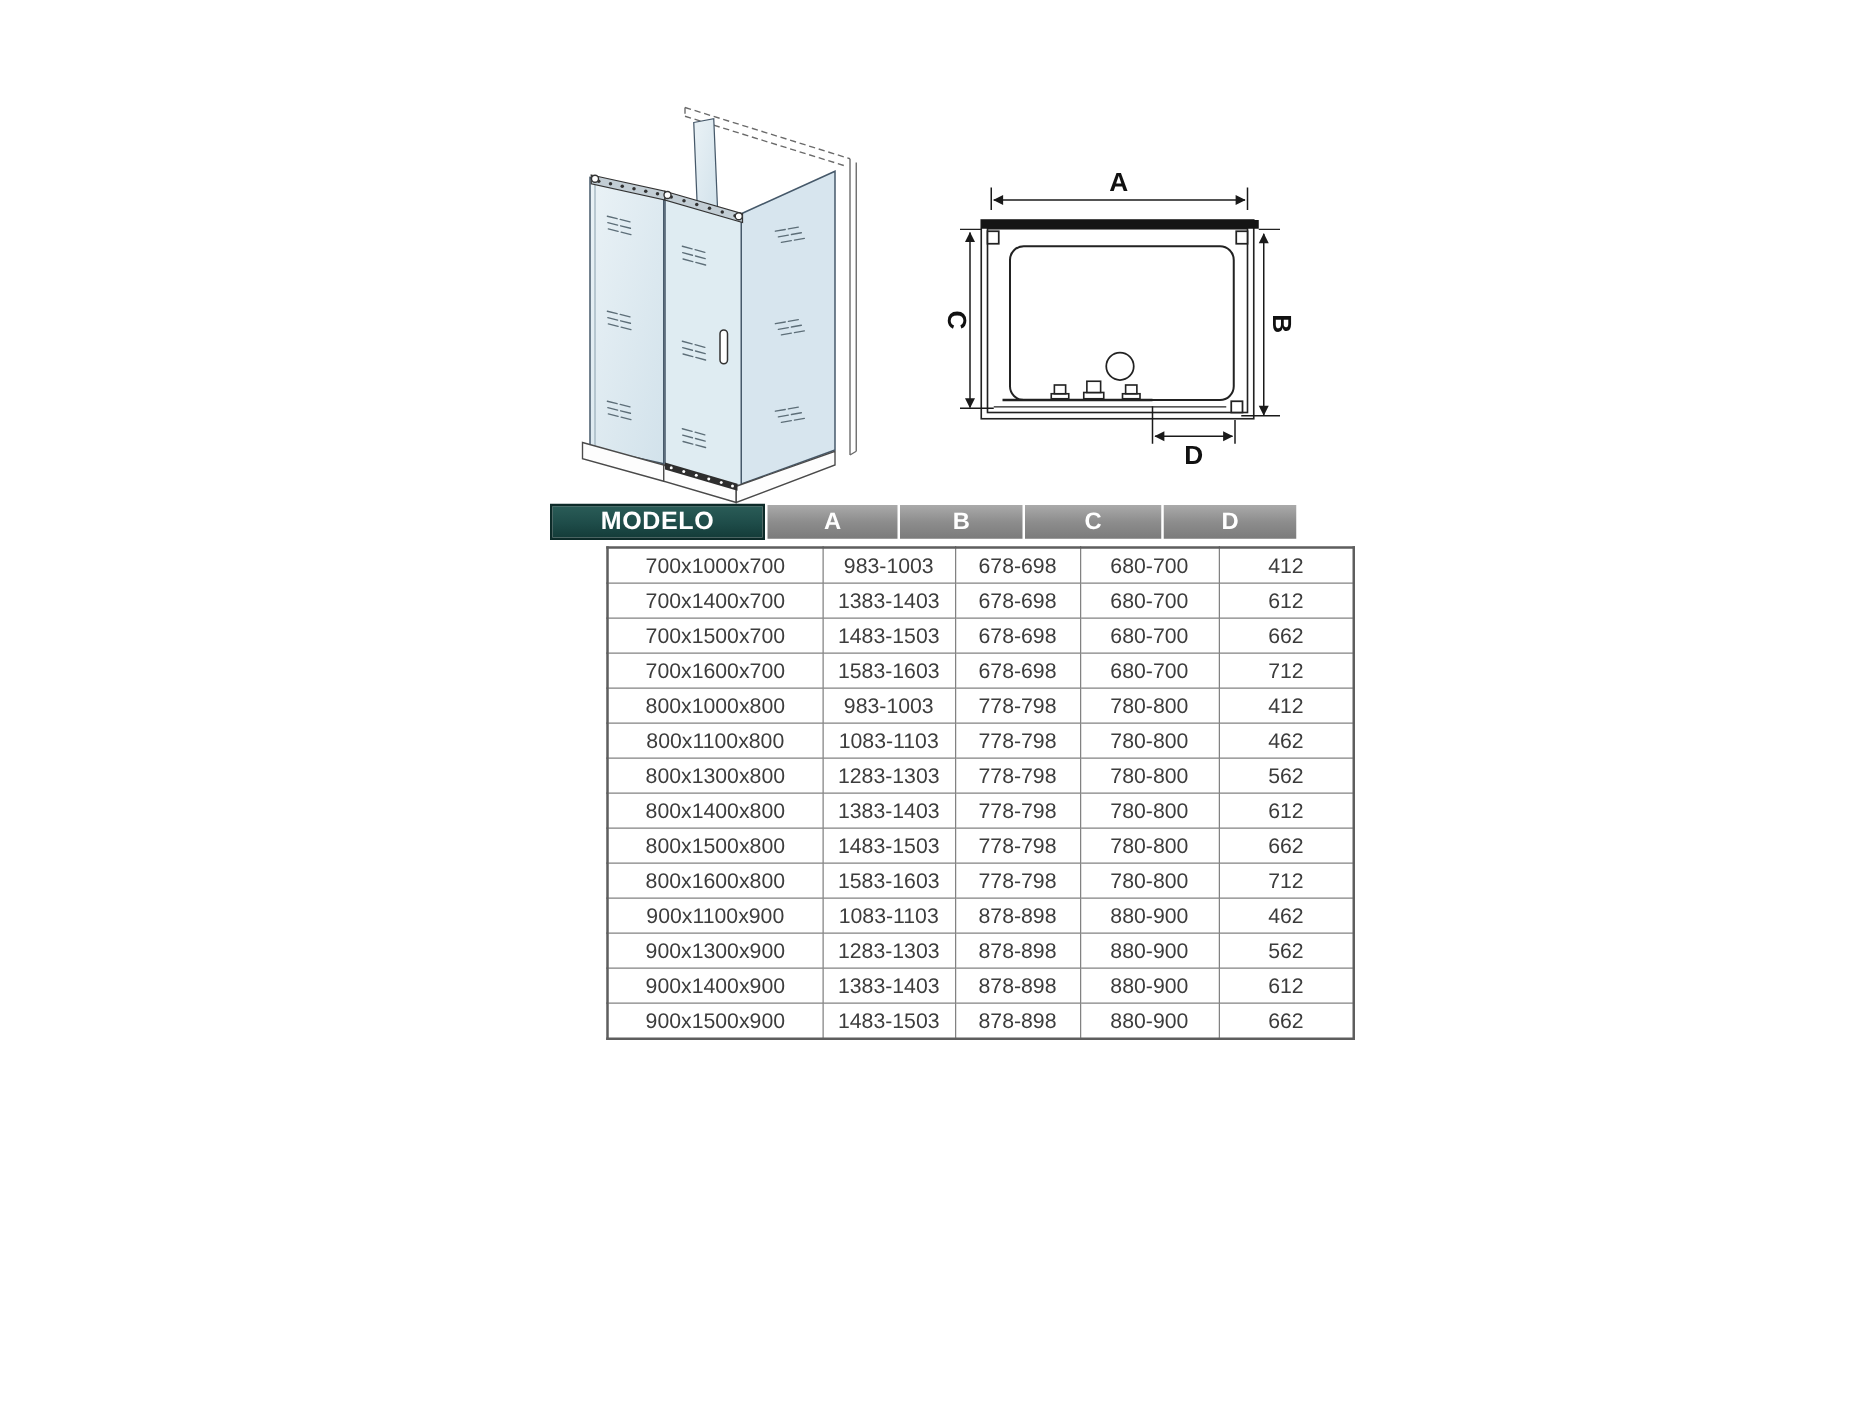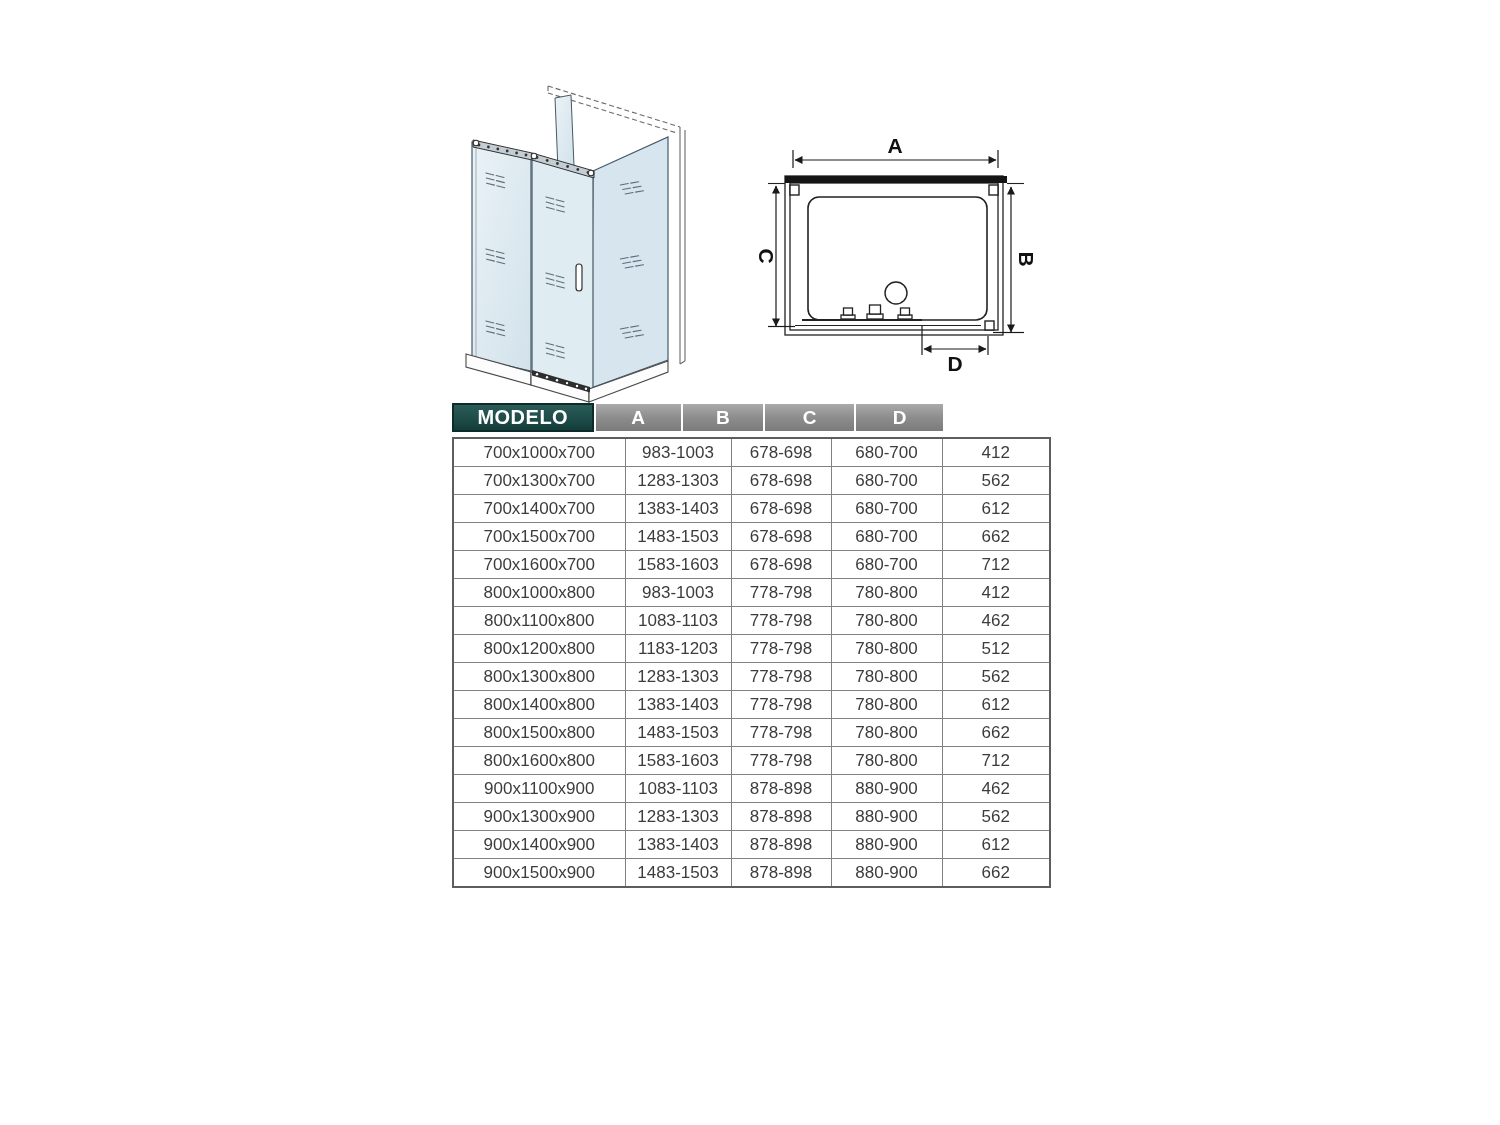--- a/index.html
+++ b/index.html
@@ -3,39 +3,40 @@
 <meta charset="utf-8">
 <style>
   html,body{margin:0;padding:0;background:#ffffff;}
   .page{
     position:relative;width:1500px;height:1125px;background:#ffffff;overflow:hidden;
     font-family:"Liberation Sans",sans-serif;
   }
   .iso-svg{position:absolute;left:430px;top:56px;width:322px;height:350px;}
   .plan-svg{position:absolute;left:745px;top:126px;width:322px;height:274px;}
 
-  .table-wrap{position:absolute;left:452px;top:403px;width:491px;}
+  .table-wrap{position:absolute;left:440px;top:403px;width:597px;}
   .header-row{display:flex;height:29px;}
   .h-modelo{
     box-sizing:border-box;width:172px;height:29px;
     background:linear-gradient(180deg,#2a5c57 0%,#1e4c49 55%,#143c39 100%);
     border:2px solid #0d2b29;color:#ffffff;font-size:20px;font-weight:bold;
     display:flex;align-items:center;justify-content:center;letter-spacing:.5px;
   }
   .h-dim{
     box-sizing:border-box;height:27px;margin-top:1px;margin-left:2px;
     background:linear-gradient(180deg,#aaaaaa 0%,#8d8d8d 50%,#7b7b7b 100%);
     color:#ffffff;font-size:19px;font-weight:bold;
     display:flex;align-items:center;justify-content:center;
   }
   .h-a{width:104px}.h-b{width:98px}.h-c{width:109px}.h-d{width:106px}
 
   table.spec{
     margin-top:5px;border-collapse:collapse;table-layout:fixed;width:597px;
     border:2px solid #5e5e5e;
+    margin-left:45px;
   }
   table.spec td{
     border:1px solid #828282;height:27px;line-height:27px;padding:0;
     text-align:center;font-size:17px;color:#3c3c3c;white-space:nowrap;
     font-family:"Liberation Sans",sans-serif;
   }
   .dim-label{font-size:21px;font-weight:bold;fill:#111111;font-family:"Liberation Sans",sans-serif;}
 </style>
 </head>
 <body>
@@ -216,27 +217,20 @@
       </colgroup>
       <tbody>
           <tr>
             <td>700x1000x700</td>
             <td>983-1003</td>
             <td>678-698</td>
             <td>680-700</td>
             <td>412</td>
           </tr>
           <tr>
-            <td>700x1300x700</td>
-            <td>1283-1303</td>
-            <td>678-698</td>
-            <td>680-700</td>
-            <td>562</td>
-          </tr>
-          <tr>
             <td>700x1400x700</td>
             <td>1383-1403</td>
             <td>678-698</td>
             <td>680-700</td>
             <td>612</td>
           </tr>
           <tr>
             <td>700x1500x700</td>
             <td>1483-1503</td>
             <td>678-698</td>
@@ -258,27 +252,20 @@
             <td>412</td>
           </tr>
           <tr>
             <td>800x1100x800</td>
             <td>1083-1103</td>
             <td>778-798</td>
             <td>780-800</td>
             <td>462</td>
           </tr>
           <tr>
-            <td>800x1200x800</td>
-            <td>1183-1203</td>
-            <td>778-798</td>
-            <td>780-800</td>
-            <td>512</td>
-          </tr>
-          <tr>
             <td>800x1300x800</td>
             <td>1283-1303</td>
             <td>778-798</td>
             <td>780-800</td>
             <td>562</td>
           </tr>
           <tr>
             <td>800x1400x800</td>
             <td>1383-1403</td>
             <td>778-798</td>

